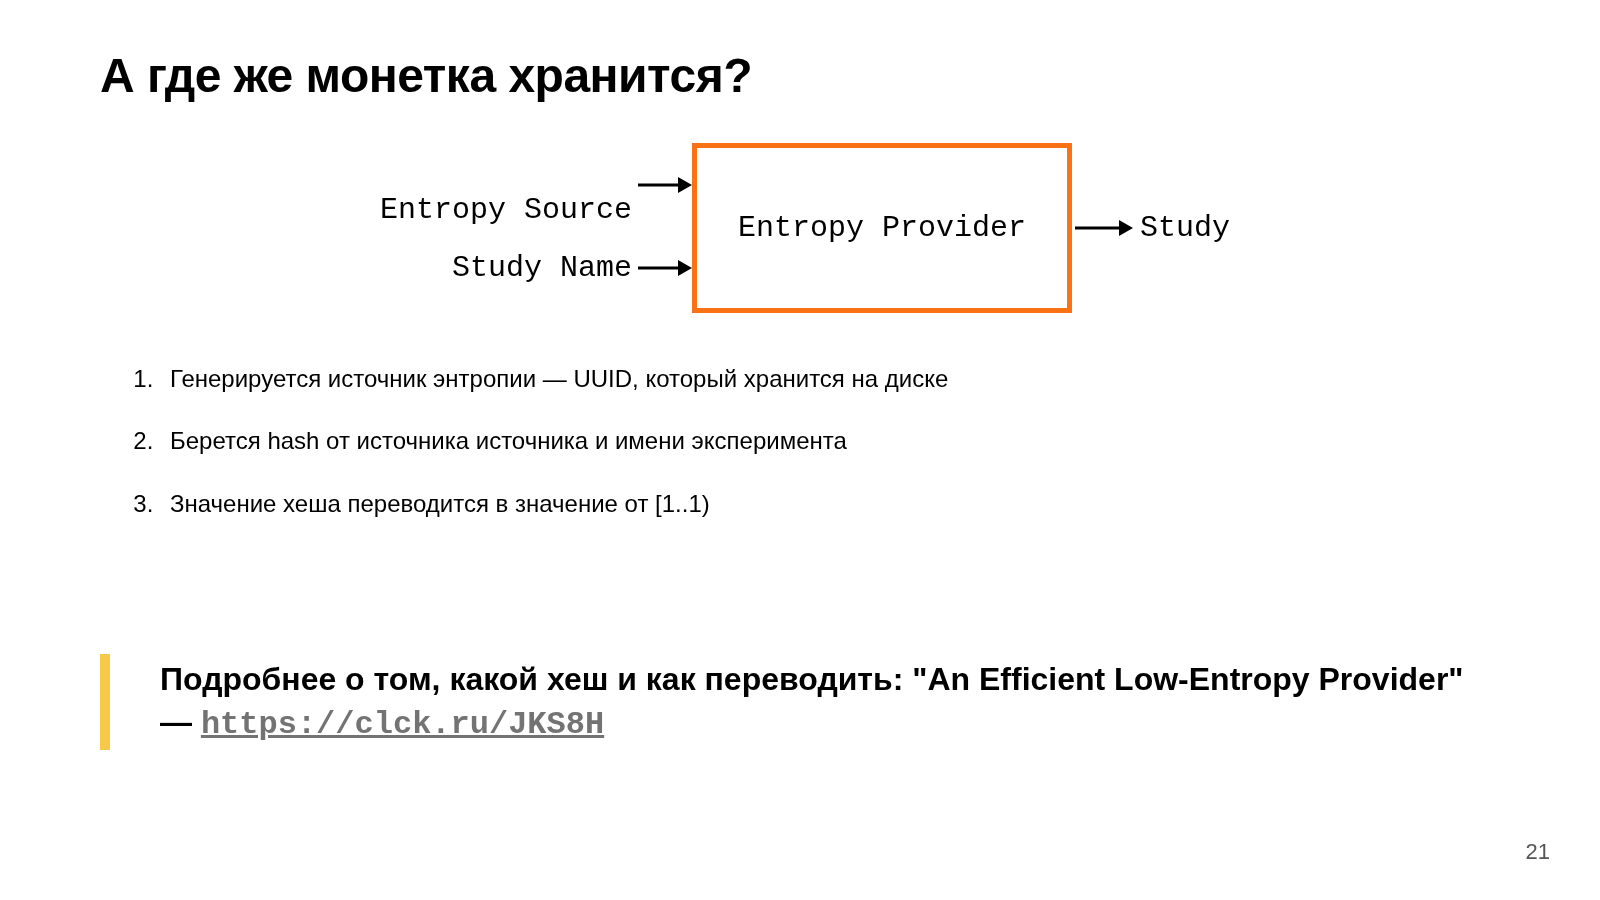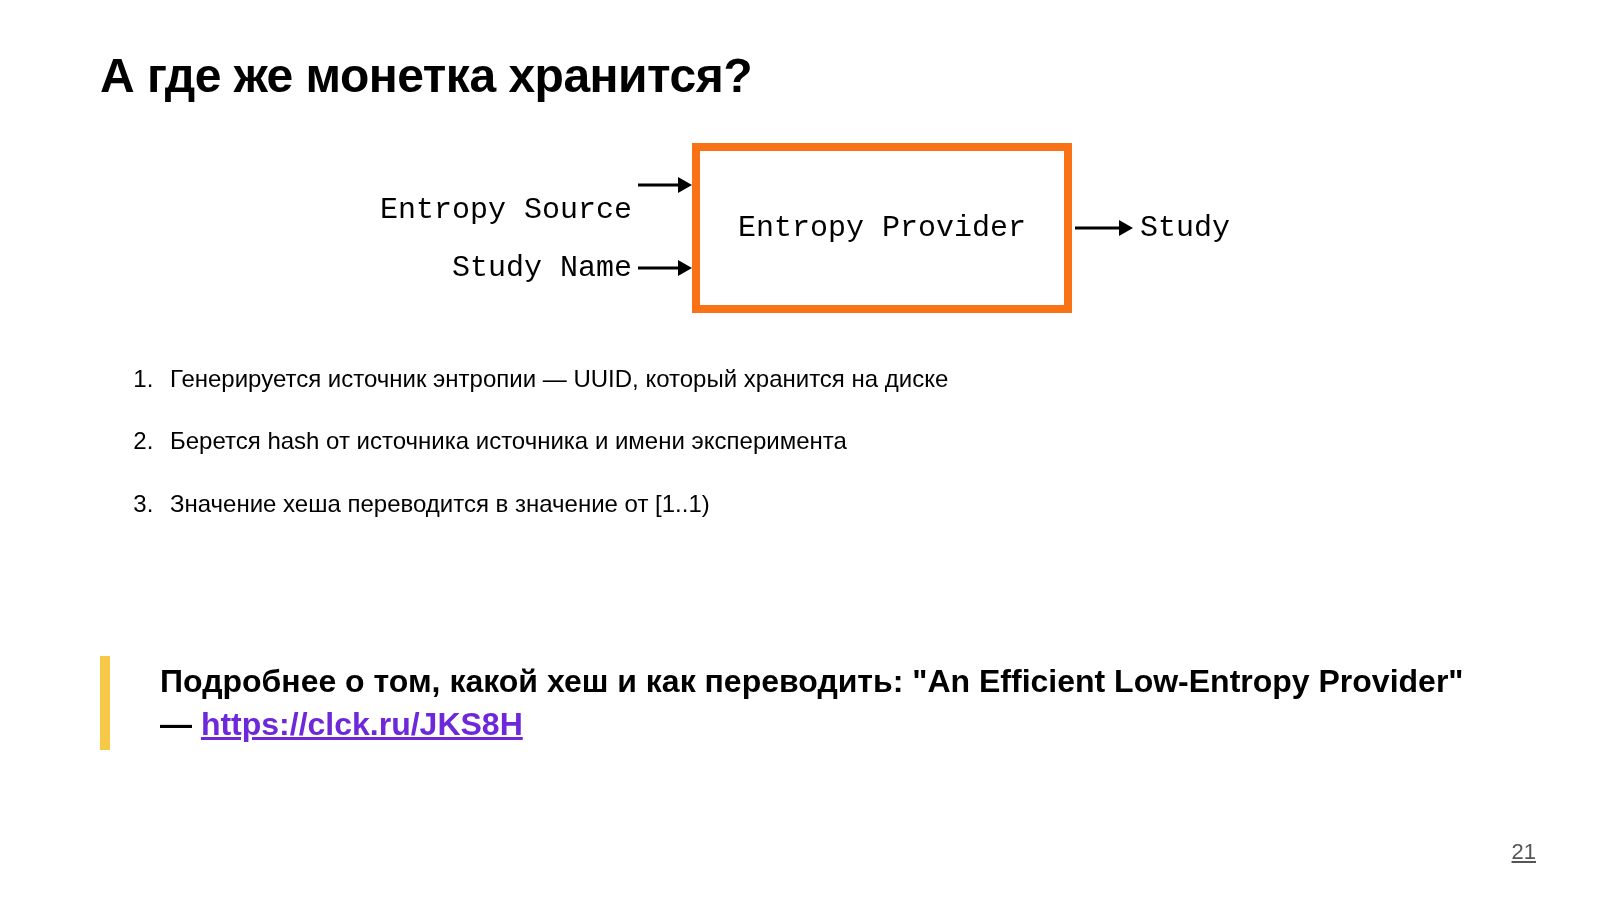--- a/index.html
+++ b/index.html
@@ -34,21 +34,21 @@
     margin: 0 auto 30px auto;
     font-family: "Courier New", Courier, monospace;
     font-size: 30px;
   }
   .d-box {
     position: absolute;
     left: 392px;
     top: 0;
     width: 380px;
     height: 170px;
-    border: 8px solid #f97316;
+    border: 5px solid #f97316;
     display: flex;
     align-items: center;
     justify-content: center;
     box-sizing: border-box;
   }
   .d-in1 {
     position: absolute;
     left: 30px;
     top: 25px;
     width: 302px;
@@ -89,31 +89,31 @@
     left: 100px;
     bottom: 150px;
     right: 100px;
     border-left: 10px solid #f7c948;
     padding: 4px 0 4px 50px;
     font-size: 32px;
     font-weight: 700;
     line-height: 1.35;
   }
   .callout a {
-    color: #6d28d9;
+    color: #737373;
     text-decoration: underline;
+    font-family: Liberation Mono, monospace;
   }
 
   .pagenum {
     position: absolute;
-    right: 64px;
+    right: 50px;
     bottom: 35px;
     font-size: 22px;
     color: #555;
-    text-decoration: underline;
   }
 </style>
 </head>
 <body>
 
 <div class="slide">
 
   <h1 class="title">А где же монетка хранится?</h1>
 
   <div class="diagram">

